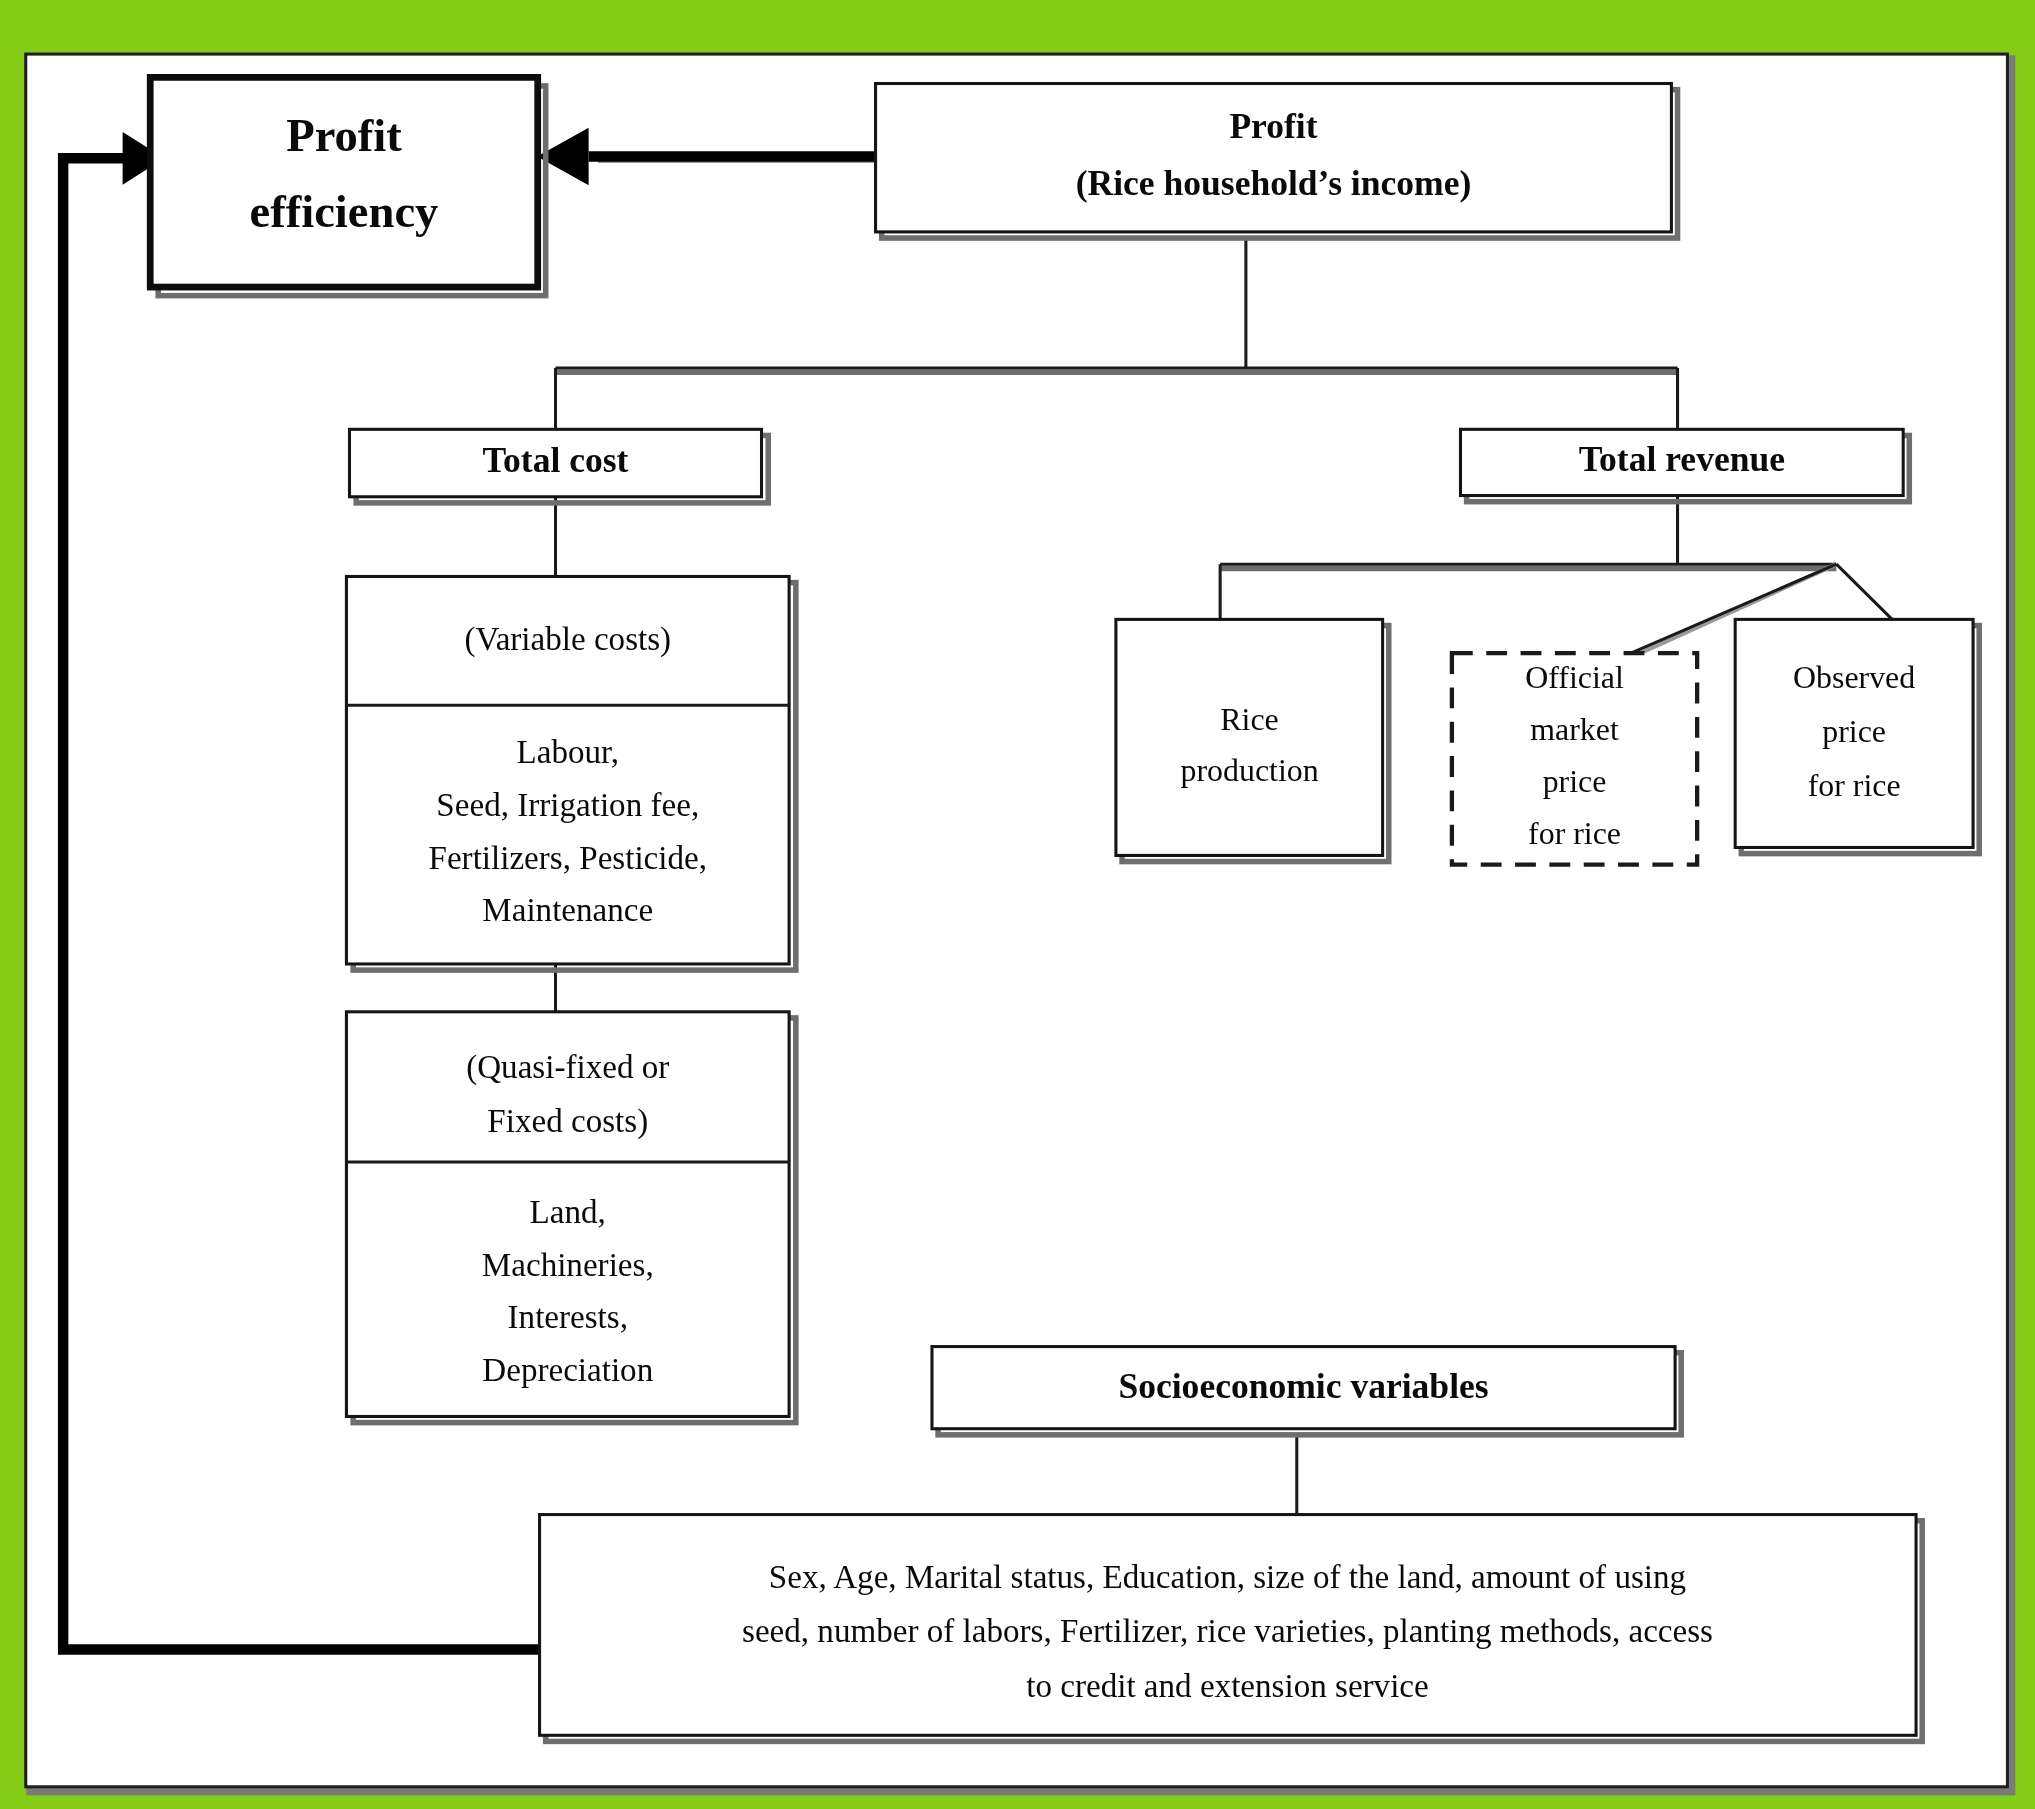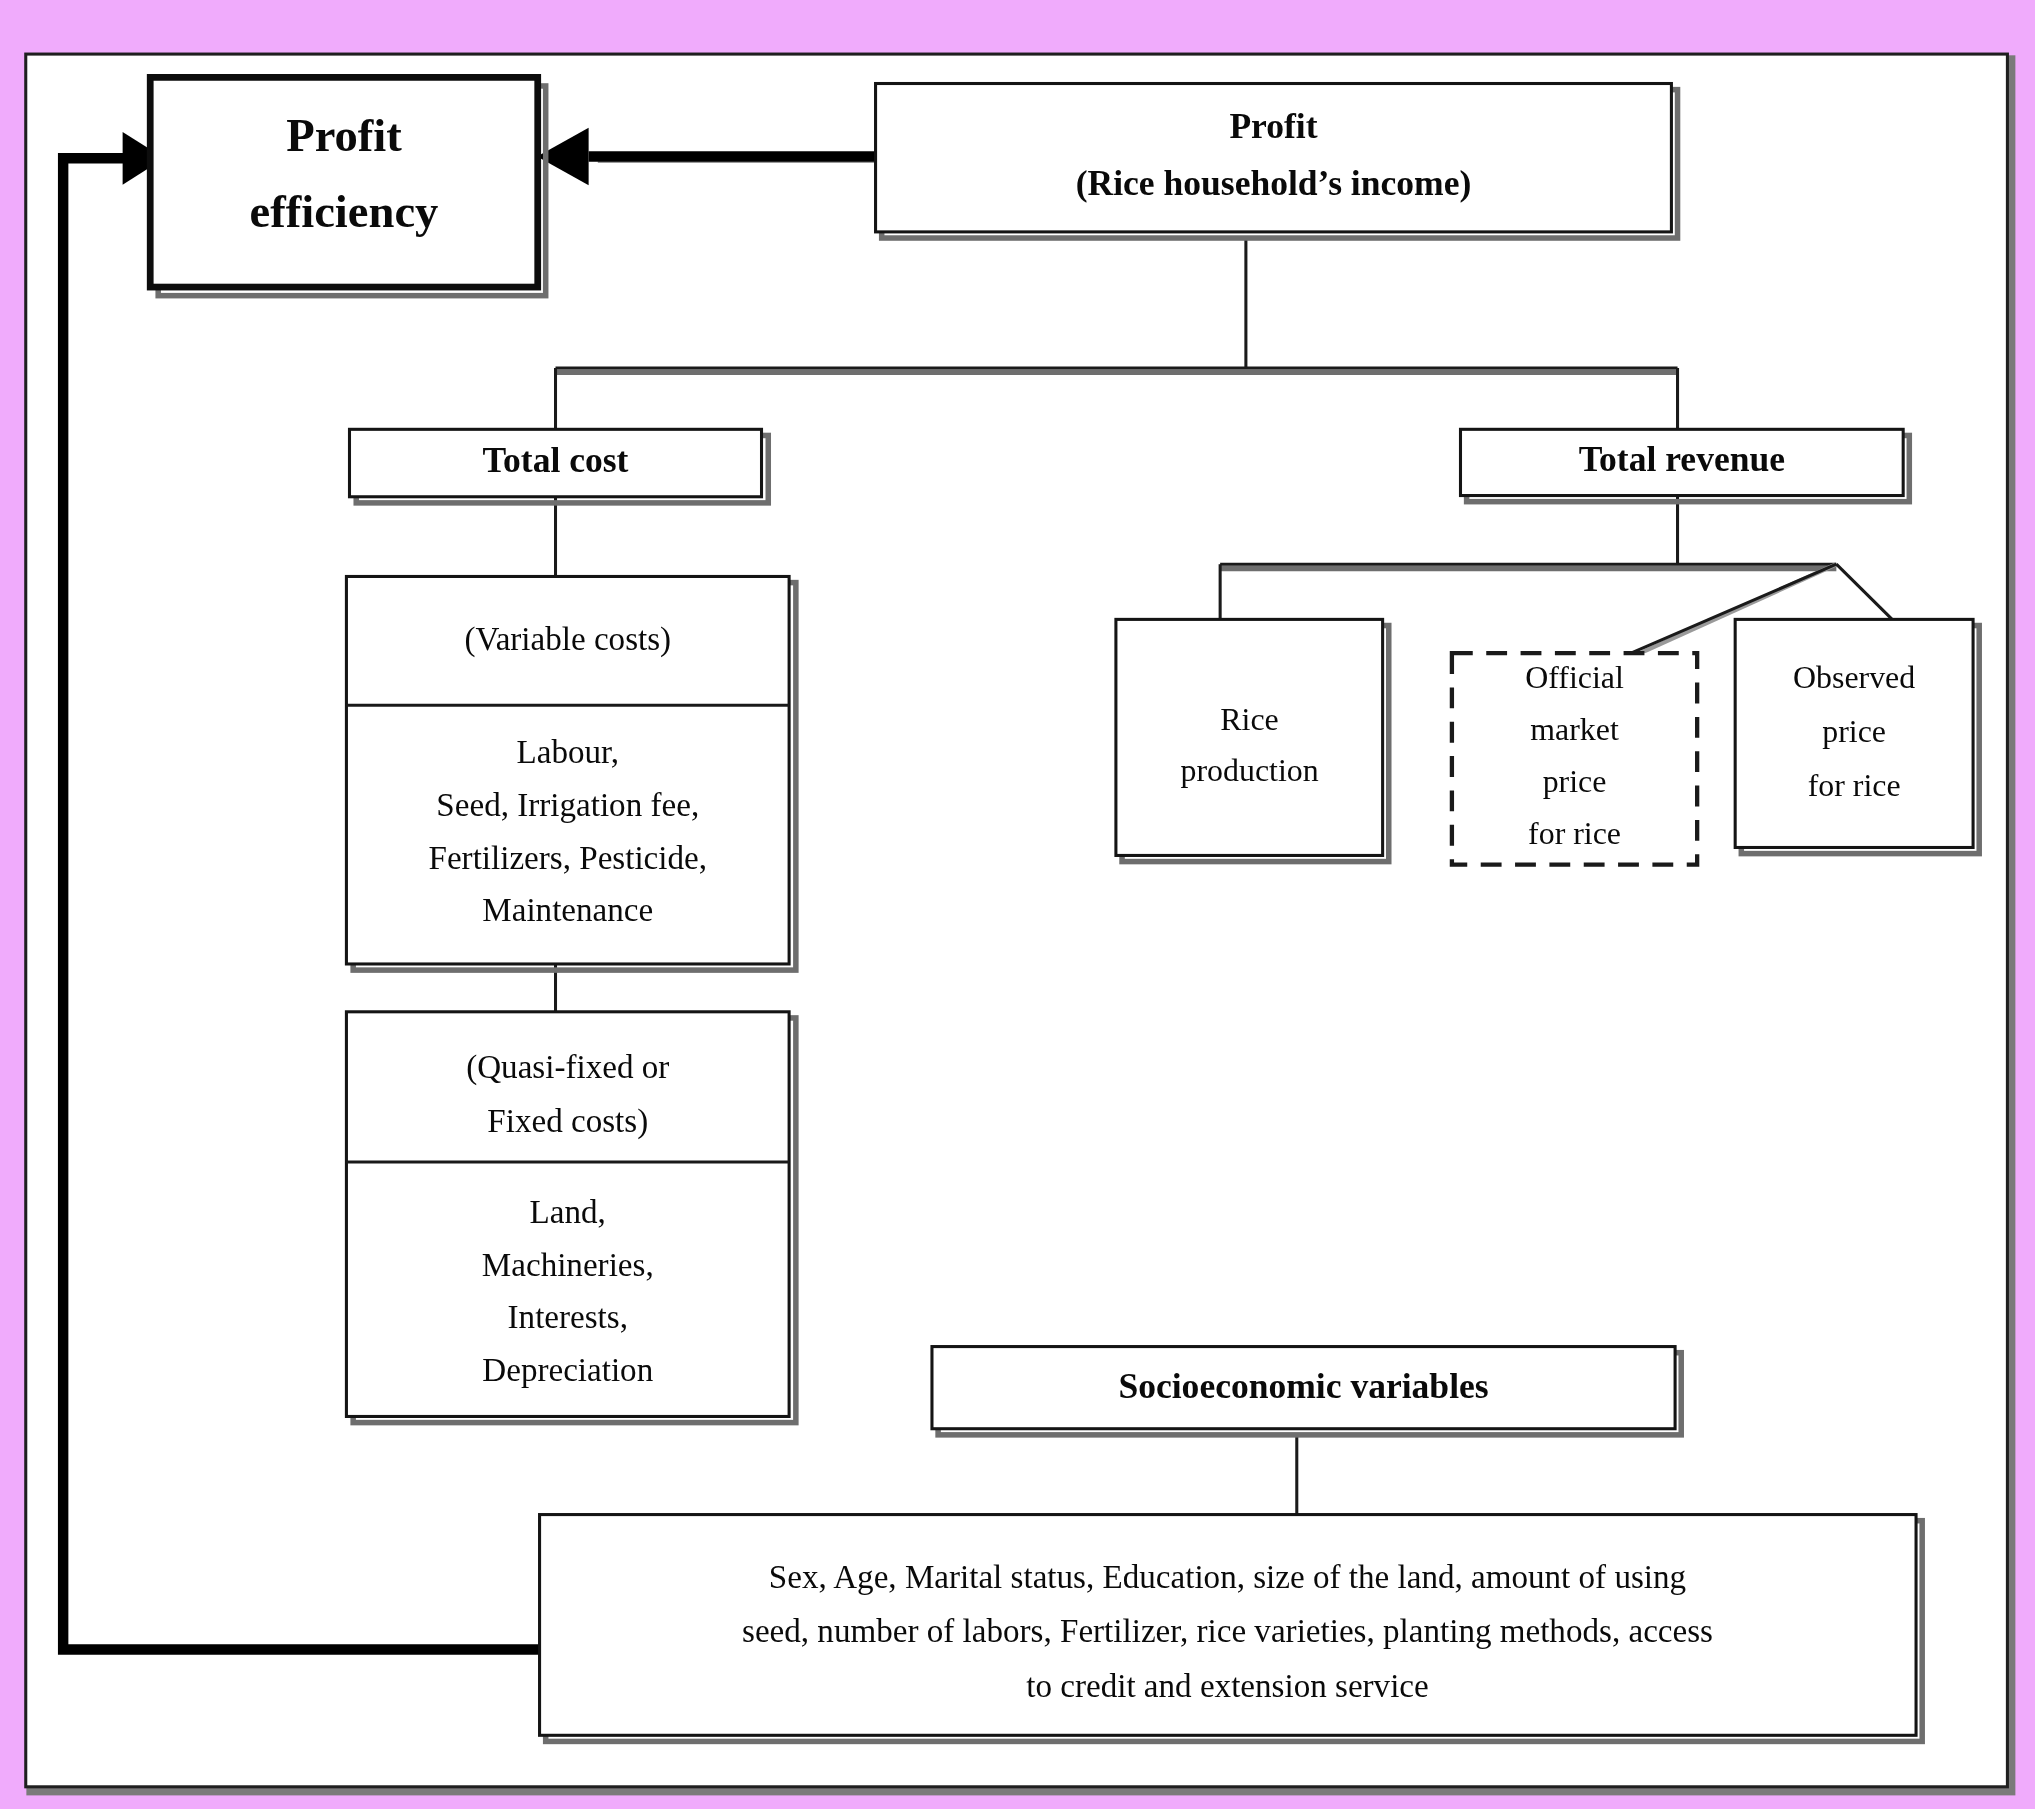--- a/index.html
+++ b/index.html
@@ -8,21 +8,21 @@
     padding: 0;
     background: #ffffff;
   }
   body {
     font-family: "Liberation Serif", "DejaVu Serif", serif;
   }
   #figure-root {
     position: relative;
     width: 2035px;
     height: 1809px;
-    background: #f0abfc;
+    background: #84cc16;
     overflow: hidden;
   }
   svg.diagram {
     display: block;
     width: 2035px;
     height: 1809px;
   }
   
   .box-fill { fill: #ffffff; }
   .box-line {

